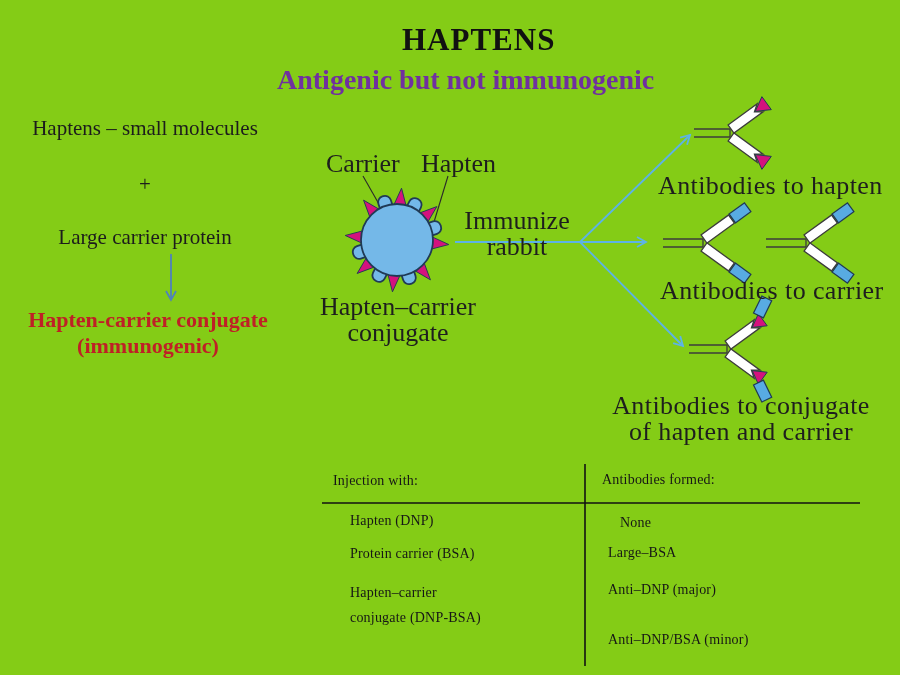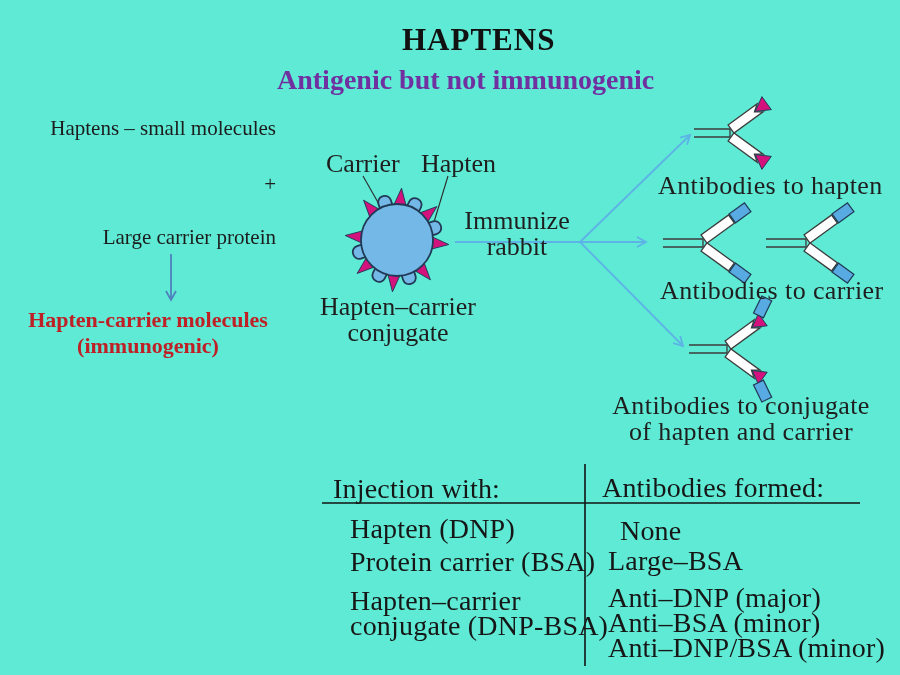--- a/index.html
+++ b/index.html
@@ -1,27 +1,27 @@
 <!DOCTYPE html>
 <html style="--accent-purple: #7030a0; --accent-red: #bf2026; --hapten-magenta: #d4127e; --carrier-blue: #58abe2; --blob-blue: #74b8e8; --outline-navy: #203a55; --arrow-light-blue: #5db3e6; --arrow-steel-blue: #4f81bd;"><head>
 <meta charset="utf-8">
 <style>
   html,body{margin:0;padding:0;background:#ffffff;}
   .page{
-    position:relative;width:900px;height:675px;background:#5eead4;overflow:hidden;
+    position:relative;width:900px;height:675px;background:#84cc16;overflow:hidden;
     font-family:"Liberation Serif","DejaVu Serif",serif;color:#1c1c1c;
   }
   .abs{position:absolute;white-space:nowrap;}
   .ctr{text-align:center;}
   .title{font-size:31px;font-weight:bold;letter-spacing:1px;color:#111;}
   .subtitle{font-size:28px;font-weight:bold;color:var(--accent-purple,#7030a0);margin-left:12px;}
-  .body-text{font-size:21px;text-align:right;}
+  .body-text{font-size:21px;}
   .red-text{font-size:22px;font-weight:bold;color:var(--accent-red,#bf2026);}
   .diag-text{font-size:26px;color:#1e1e1e;}
-  .tbl-text{font-size:28px;color:#161616;letter-spacing:0.2px;text-align:center;}
+  .tbl-text{font-size:14px;color:#161616;letter-spacing:0.2px;text-align:center;}
   .art{position:absolute;left:0;top:0;width:900px;height:675px;}
   .mk-blue{fill:none;stroke:var(--arrow-light-blue,#5db3e6);stroke-width:1.8;}
   .mk-steel{fill:none;stroke:var(--arrow-steel-blue,#4f81bd);stroke-width:1.8;}
   .blue-line{stroke:var(--arrow-light-blue,#5db3e6);stroke-width:1.8;fill:none;}
   .steel-line{stroke:var(--arrow-steel-blue,#4f81bd);stroke-width:1.8;fill:none;}
   .ptr{stroke:#2a2a2a;stroke-width:1.1;fill:none;}
   .tline{stroke:#121212;stroke-width:1.6;fill:none;}
   .arm{fill:#ffffff;stroke:#3c3c3c;stroke-width:1.3;}
   .stem{fill:none;stroke:#3c3c3c;stroke-width:1.3;}
   .f-magenta{fill:var(--hapten-magenta,#d4127e);stroke:var(--outline-navy,#203a55);stroke-width:0.9;}
@@ -145,21 +145,21 @@
     <path class="tline" d="M322,503 H860"></path>
     <path class="tline" d="M585,464 V666"></path>
   </svg>
 
   <div class="abs title" style="left:402px;top:22px;">HAPTENS</div>
   <div class="abs subtitle" style="left:265px;top:64px;">Antigenic but not immunogenic</div>
 
   <div class="abs ctr body-text" style="left:14px;top:116px;width:262px;">Haptens – small molecules</div>
   <div class="abs ctr body-text" style="left:14px;top:172px;width:262px;">+</div>
   <div class="abs ctr body-text" style="left:14px;top:225px;width:262px;">Large carrier protein</div>
-  <div class="abs ctr red-text" style="left:14px;top:307px;width:268px;">Hapten-carrier molecules</div>
+  <div class="abs ctr red-text" style="left:14px;top:307px;width:268px;">Hapten-carrier conjugate</div>
   <div class="abs ctr red-text" style="left:14px;top:333px;width:268px;">(immunogenic)</div>
 
   <div class="abs diag-text" style="left:326px;top:149px;">Carrier</div>
   <div class="abs diag-text" style="left:421px;top:149px;">Hapten</div>
   <div class="abs ctr diag-text" style="left:457px;top:190px;width:120px;line-height:26px;margin-top:18px;">
     <div>Immunize</div>
     <div>rabbit</div>
   </div>
   <div class="abs ctr diag-text" style="left:310px;top:294px;width:176px;line-height:26px;">
     <div>Hapten–carrier</div>
@@ -176,16 +176,15 @@
   <div class="abs tbl-text" style="left:602px;top:472px;">Antibodies formed:</div>
 
   <div class="abs tbl-text" style="left:350px;top:513px;">Hapten (DNP)</div>
   <div class="abs tbl-text" style="left:350px;top:546px;">Protein carrier (BSA)</div>
   <div class="abs tbl-text" style="left:350px;top:585px;">Hapten–carrier</div>
   <div class="abs tbl-text" style="left:350px;top:610px;">conjugate (DNP-BSA)</div>
 
   <div class="abs tbl-text" style="left:620px;top:515px;">None</div>
   <div class="abs tbl-text" style="left:608px;top:545px;">Large–BSA</div>
   <div class="abs tbl-text" style="left:608px;top:582px;">Anti–DNP (major)</div>
-  <div class="abs tbl-text" style="left:608px;top:607px;">Anti–BSA (minor)</div>
   <div class="abs tbl-text" style="left:608px;top:632px;">Anti–DNP/BSA (minor)</div>
 
 </div>
 
 </body></html>

